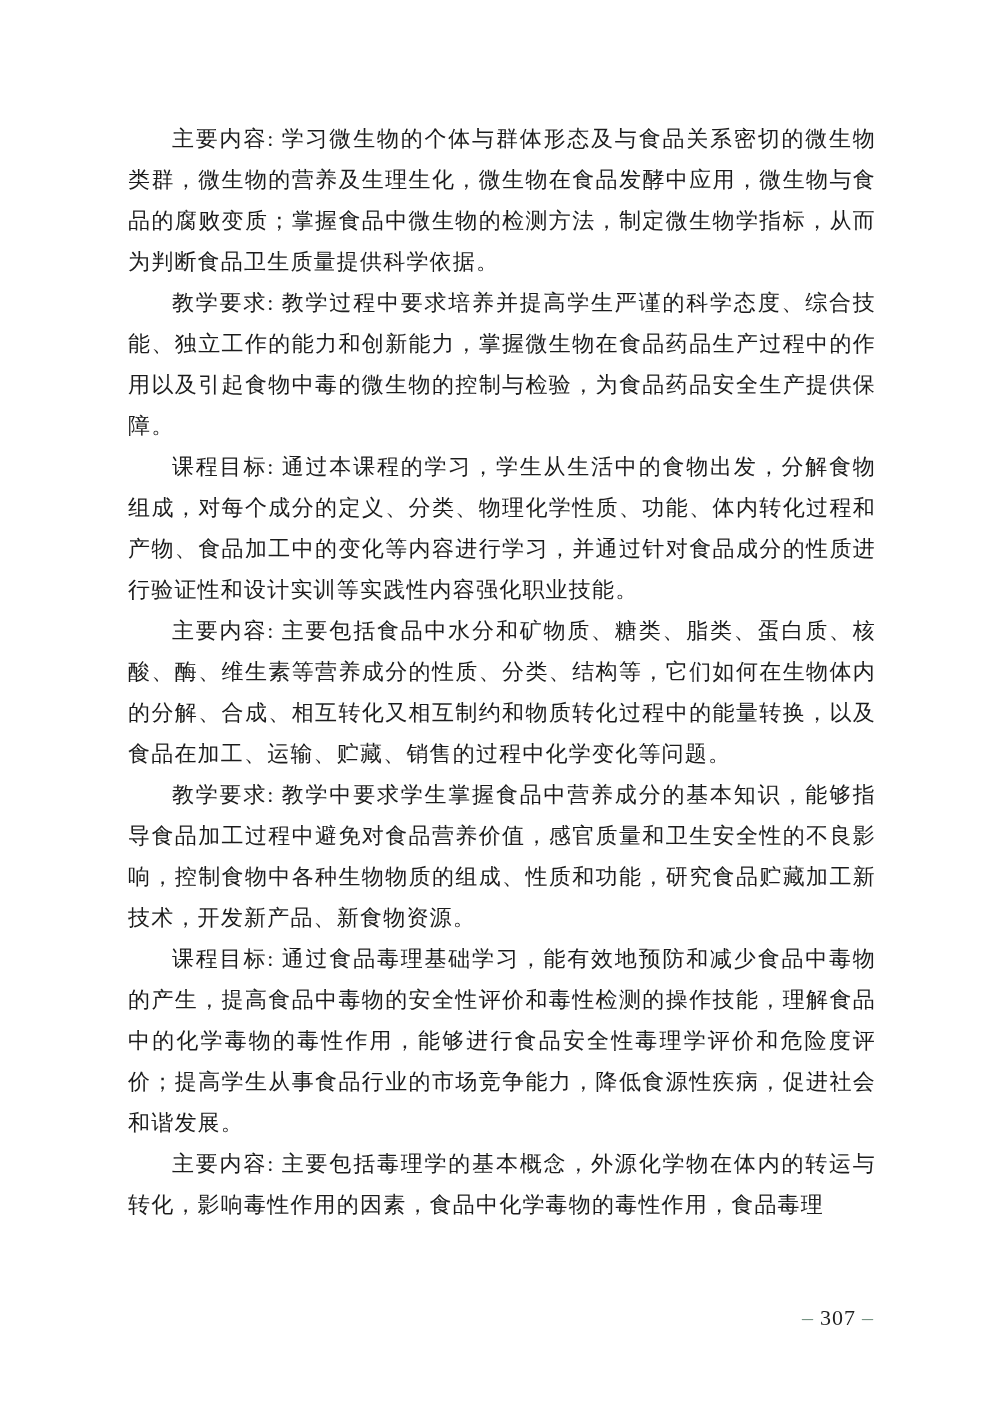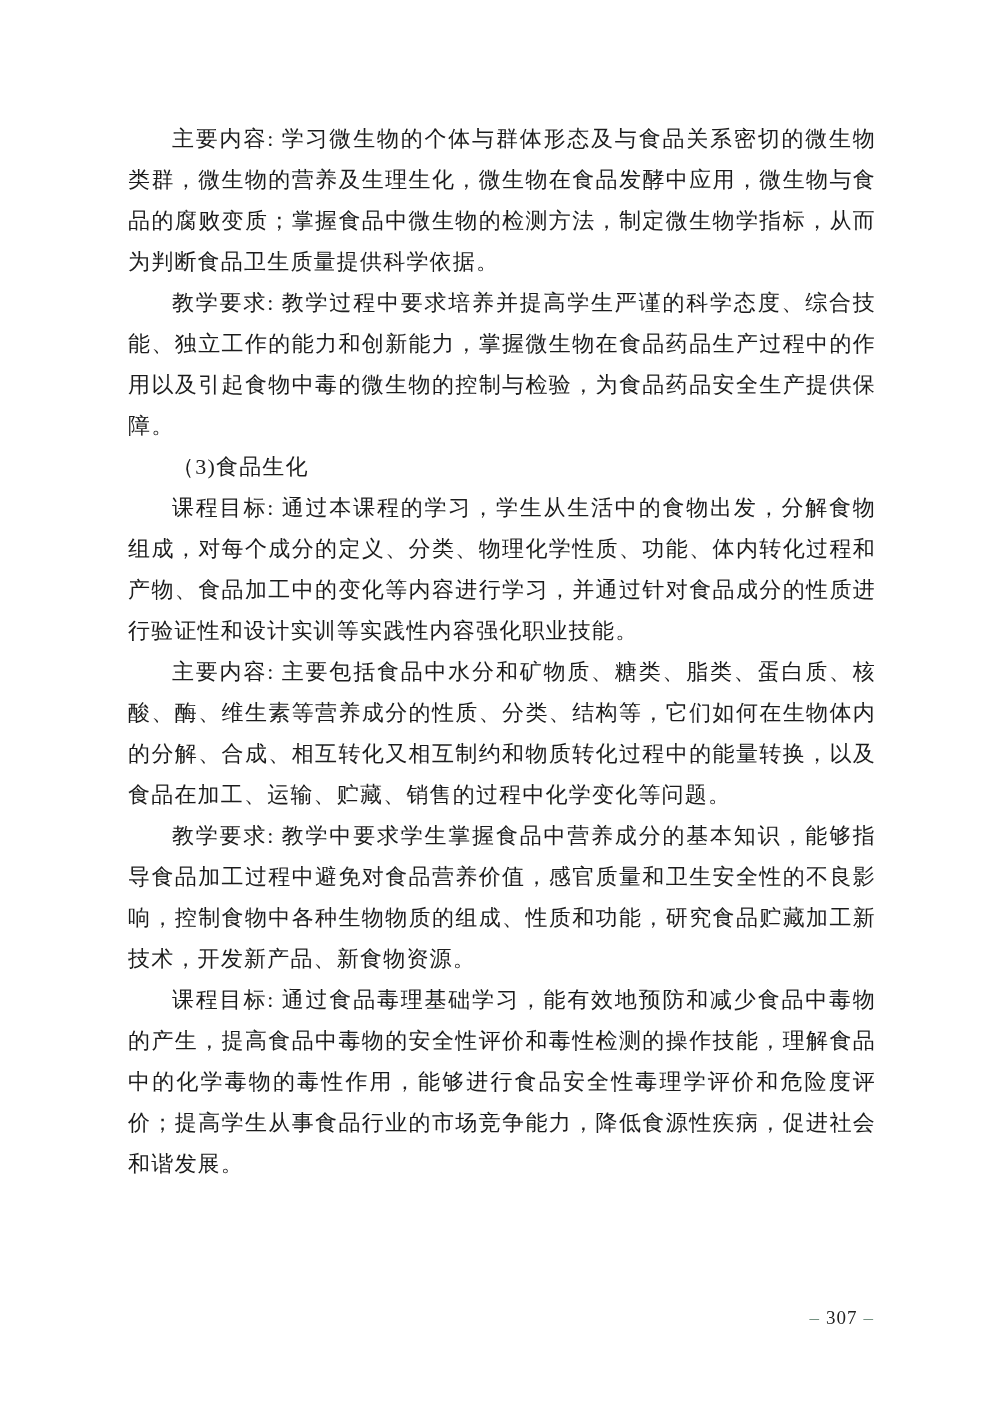--- a/index.html
+++ b/index.html
@@ -32,21 +32,21 @@
     text-indent: 2em;
     font-weight: 400;
   }
   .doc-body p.heading {
     text-align: left;
   }
   .page-footer {
     position: absolute;
     top: 1304px;
     right: 120px;
-    font-size: 19px;
+    font-size: 22px;
     line-height: 28px;
     letter-spacing: 1px;
     color: #222222;
     font-family: "Liberation Serif", "DejaVu Serif", serif;
   }
   .page-footer .dash {
     color: #6f8e7d;
     padding: 0 6px;
   }
   .page-footer .num {
@@ -54,24 +54,24 @@
   }
 </style>
 </head>
 <body>
 
 <div class="page">
 
   <div class="doc-body">
     <p>主要内容: 学习微生物的个体与群体形态及与食品关系密切的微生物类群，微生物的营养及生理生化，微生物在食品发酵中应用，微生物与食品的腐败变质；掌握食品中微生物的检测方法，制定微生物学指标，从而为判断食品卫生质量提供科学依据。</p>
     <p>教学要求: 教学过程中要求培养并提高学生严谨的科学态度、综合技能、独立工作的能力和创新能力，掌握微生物在食品药品生产过程中的作用以及引起食物中毒的微生物的控制与检验，为食品药品安全生产提供保障。</p>
-    <p class="heading">（3)食品生化</p>
     <p>课程目标: 通过本课程的学习，学生从生活中的食物出发，分解食物组成，对每个成分的定义、分类、物理化学性质、功能、体内转化过程和产物、食品加工中的变化等内容进行学习，并通过针对食品成分的性质进行验证性和设计实训等实践性内容强化职业技能。</p>
     <p>主要内容: 主要包括食品中水分和矿物质、糖类、脂类、蛋白质、核酸、酶、维生素等营养成分的性质、分类、结构等，它们如何在生物体内的分解、合成、相互转化又相互制约和物质转化过程中的能量转换，以及食品在加工、运输、贮藏、销售的过程中化学变化等问题。</p>
     <p>教学要求: 教学中要求学生掌握食品中营养成分的基本知识，能够指导食品加工过程中避免对食品营养价值，感官质量和卫生安全性的不良影响，控制食物中各种生物物质的组成、性质和功能，研究食品贮藏加工新技术，开发新产品、新食物资源。</p>
     <p>课程目标: 通过食品毒理基础学习，能有效地预防和减少食品中毒物的产生，提高食品中毒物的安全性评价和毒性检测的操作技能，理解食品中的化学毒物的毒性作用，能够进行食品安全性毒理学评价和危险度评价；提高学生从事食品行业的市场竞争能力，降低食源性疾病，促进社会和谐发展。</p>
+    <p>主要内容: 主要包括毒理学的基本概念，外源化学物在体内的转运与转化，影响毒性作用的因素，食品中化学毒物的毒性作用，食品毒理</p>
   </div>
 
   <div class="page-footer">
     <span class="dash">–</span><span class="num">307</span><span class="dash">–</span>
   </div>
 
 </div>
 
 </body></html>

